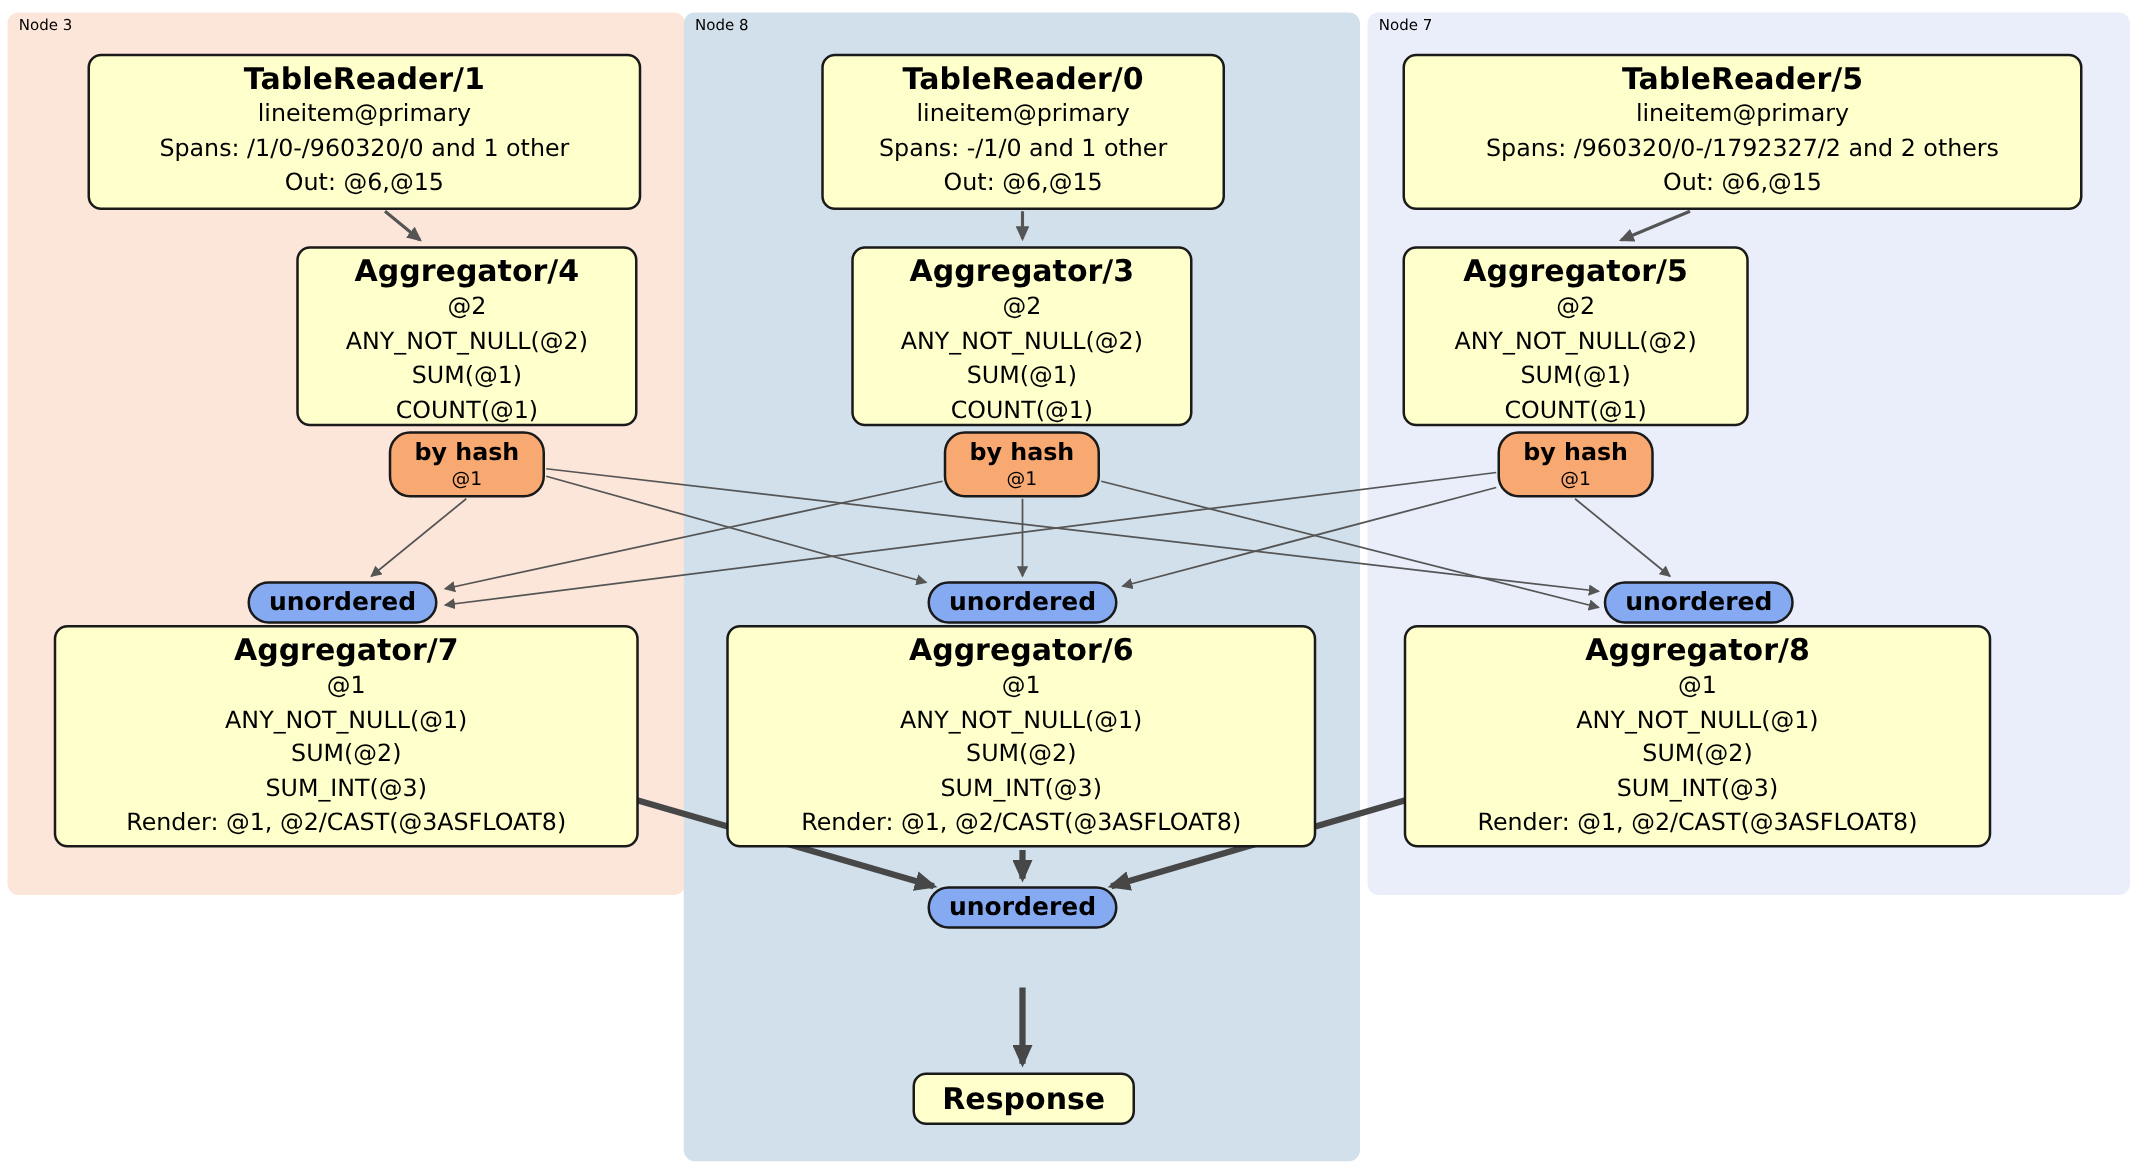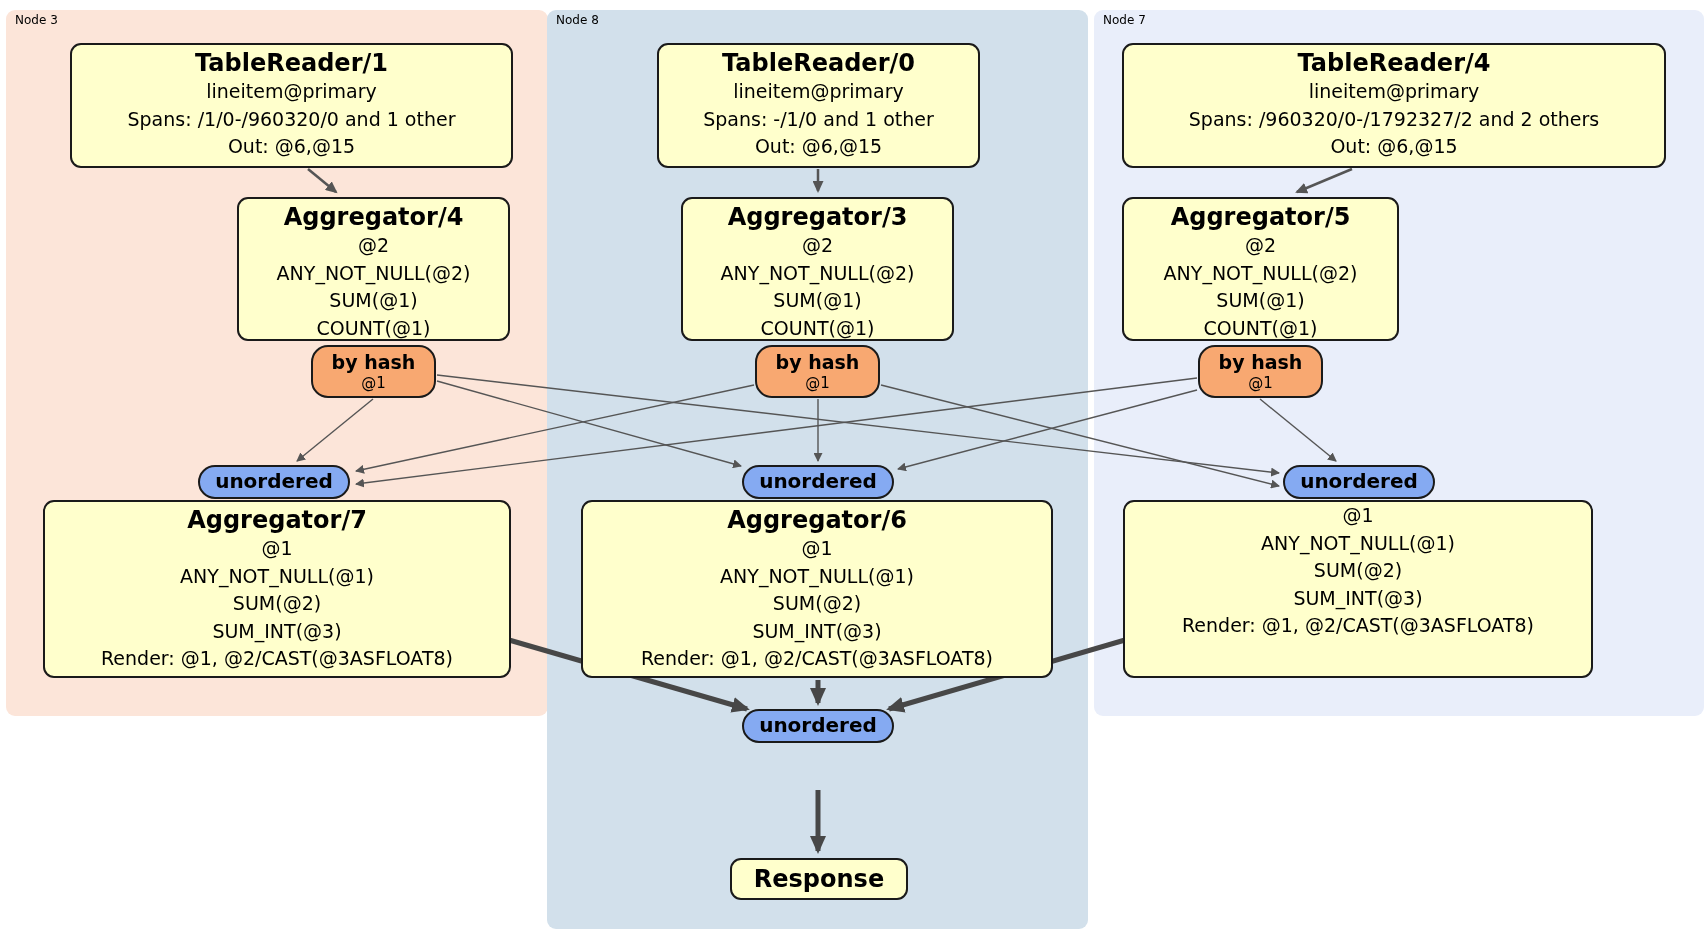--- a/index.html
+++ b/index.html
@@ -99,21 +99,21 @@
     <div class="pline">Spans: /1/0-/960320/0 and 1 other</div>
     <div class="pline">Out: @6,@15</div>
   </div>
   <div class="pbox" style="left:657px;top:43px;width:323px;height:125px;">
     <div class="ptitle">TableReader/0</div>
     <div class="pline">lineitem@primary</div>
     <div class="pline">Spans: -/1/0 and 1 other</div>
     <div class="pline">Out: @6,@15</div>
   </div>
   <div class="pbox" style="left:1122px;top:43px;width:544px;height:125px;">
-    <div class="ptitle">TableReader/4</div>
+    <div class="ptitle">TableReader/5</div>
     <div class="pline">lineitem@primary</div>
     <div class="pline">Spans: /960320/0-/1792327/2 and 2 others</div>
     <div class="pline">Out: @6,@15</div>
   </div>
 
   <div class="pbox" style="left:237px;top:197px;width:273px;height:144px;">
     <div class="ptitle">Aggregator/4</div>
     <div class="pline">@2</div>
     <div class="pline">ANY_NOT_NULL(@2)</div>
     <div class="pline">SUM(@1)</div>
@@ -161,20 +161,21 @@
   </div>
   <div class="pbox" style="left:581px;top:500px;width:472px;height:178px;">
     <div class="ptitle">Aggregator/6</div>
     <div class="pline">@1</div>
     <div class="pline">ANY_NOT_NULL(@1)</div>
     <div class="pline">SUM(@2)</div>
     <div class="pline">SUM_INT(@3)</div>
     <div class="pline">Render: @1, @2/CAST(@3ASFLOAT8)</div>
   </div>
   <div class="pbox" style="left:1123px;top:500px;width:470px;height:178px;">
+    <div class="ptitle">Aggregator/8</div>
     <div class="pline">@1</div>
     <div class="pline">ANY_NOT_NULL(@1)</div>
     <div class="pline">SUM(@2)</div>
     <div class="pline">SUM_INT(@3)</div>
     <div class="pline">Render: @1, @2/CAST(@3ASFLOAT8)</div>
   </div>
 
   <div class="sync" style="left:742px;top:709px;">unordered</div>
 
 

